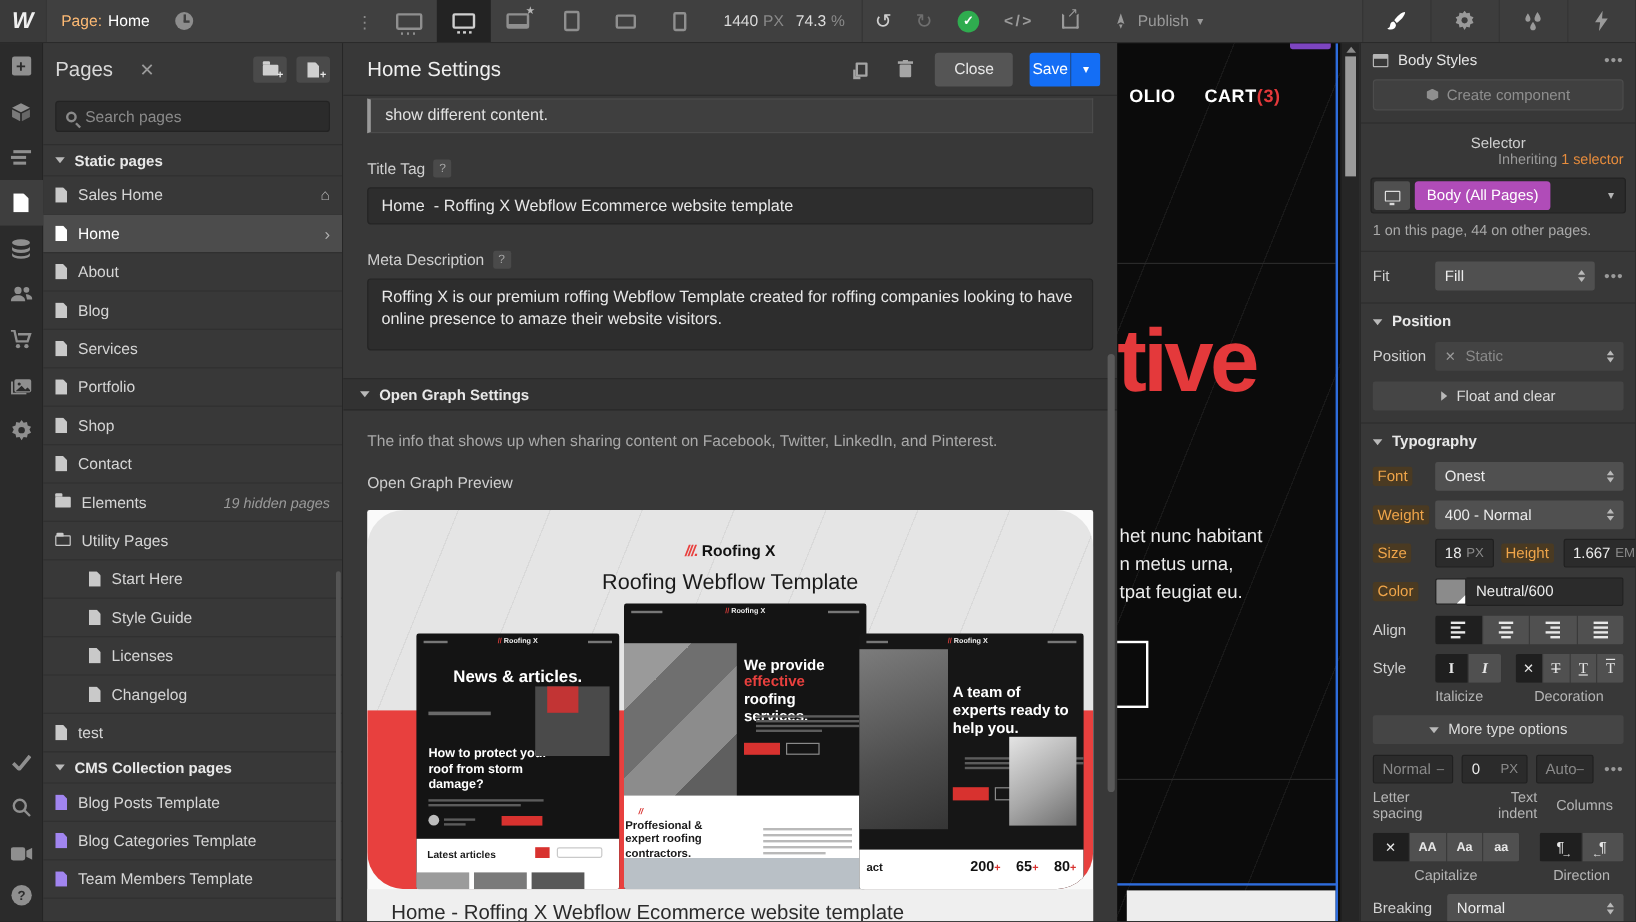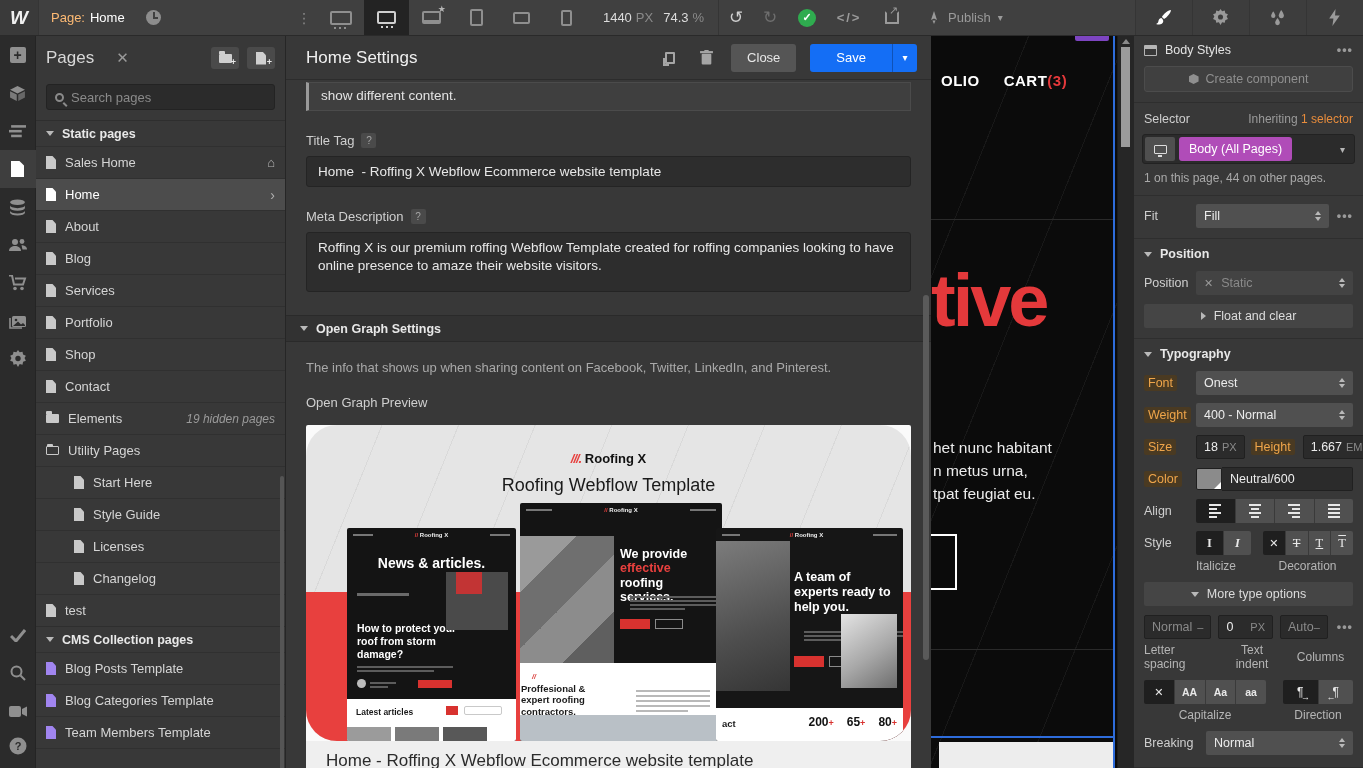--- a/index.html
+++ b/index.html
@@ -86,21 +86,21 @@
 
   
   #settings-panel{position:absolute;left:286px;top:36px;width:645px;height:732px;background:#383838;overflow:hidden;}
   #settings-head{height:44px;display:flex;align-items:center;padding:0 14px 0 20px;gap:14px;border-bottom:1px solid #2c2c2c;}
   #settings-title{font-size:17px;color:#f0f0f0;flex:1;}
   .hd-ic{color:#a5a5a5;cursor:pointer;display:flex;align-items:center;justify-content:center;width:22px;height:22px;}
   .copy-sh{width:10px;height:12px;border:2px solid currentColor;border-radius:1px;box-shadow:-4px 4px 0 -2px currentColor;}
   .btn{height:28px;border-radius:3px;display:flex;align-items:center;justify-content:center;font-size:13px;cursor:pointer;}
   #close-btn{background:#555555;color:#e8e8e8;padding:0 16px;}
   #save-group{display:flex;}
-  #save-btn{background:#146ef5;color:#fff;padding:0 26px;border-radius:3px 0 0 3px;text-align:center;}
+  #save-btn{background:#146ef5;color:#fff;padding:0 2px;border-radius:3px 0 0 3px;text-align:center;}
   #save-caret{background:#146ef5;width:25px;border-left:1px solid rgba(0,0,0,.25);border-radius:0 3px 3px 0;color:#fff;font-size:10px;display:flex;align-items:center;justify-content:center;cursor:pointer;}
   #settings-body{position:relative;height:688px;padding:0 20px;overflow:hidden;}
   #callout{margin-top:2px;background:#3f3f3f;border:1px solid #4b4b4b;border-left:3px solid #9a9a9a;padding:5px 12px 7px;color:#e2e2e2;font-size:13.5px;}
   .field-label{margin-top:22px;display:flex;align-items:center;gap:7px;color:#cfcfcf;font-size:13px;}
   .help-badge{width:15px;height:15px;background:#4a4a4a;border-radius:2px;color:#a5a5a5;font-size:10px;display:flex;align-items:center;justify-content:center;cursor:pointer;}
   .text-input{margin-top:8px;width:100%;height:31px;background:#2d2d2d;border:1px solid #242424;border-radius:3px;color:#e8e8e8;font-size:13.5px;padding:0 11px;outline:none;}
   #meta-area{margin-top:8px;width:100%;height:60px;background:#2d2d2d;border:1px solid #242424;border-radius:3px;color:#e8e8e8;font-size:13.5px;padding:6px 11px;resize:none;outline:none;line-height:1.35;position:relative;}
   #og-bar{margin:20px -20px 0;height:27px;background:#323232;border-top:1px solid #2a2a2a;border-bottom:1px solid #2a2a2a;display:flex;align-items:center;gap:8px;padding:0 14px;font-weight:bold;font-size:12.5px;color:#e8e8e8;}
   #og-info{margin-top:18px;color:#a9a9a9;font-size:13px;}
   
@@ -179,21 +179,21 @@
 
   
   #style-panel{position:absolute;left:1133px;top:36px;width:230px;height:732px;background:#383838;border-left:1px solid #262626;overflow:hidden;font-size:12.5px;}
   #sp-head{height:28px;display:flex;align-items:center;gap:8px;padding:0 10px;color:#e4e4e4;}
   #sp-head .winic{width:13px;height:11px;border:1.5px solid #b5b5b5;border-top-width:4px;border-radius:1px;}
   #sp-head .more{margin-left:auto;color:#9a9a9a;letter-spacing:1px;font-weight:bold;cursor:pointer;}
   #create-comp{margin:2px 10px 10px;height:26px;background:#404040;border:1px solid #4c4c4c;border-radius:3px;display:flex;align-items:center;justify-content:center;gap:7px;color:#8f8f8f;cursor:pointer;}
   .cube{width:10px;height:10px;position:relative;}
   .cube:before{content:"";position:absolute;inset:0;background:#8f8f8f;clip-path:polygon(50% 0,100% 25%,100% 75%,50% 100%,0 75%,0 25%);}
   .sp-div{height:1px;background:#2e2e2e;}
-  .sel-row{display:flex;align-items:center;padding:9px 10px 0;}
+  .sel-row{display:flex;align-items:center;padding:9px 10px 0;flex-direction:column;}
   .sel-row .rlab{color:#cfcfcf;}
   .sel-row .inh{margin-left:auto;color:#9a9a9a;font-size:12px;}
   .sel-row .inh b{color:#e78c3c;font-weight:normal;}
   #selector-box{margin:8px 8px 0;height:30px;background:#2b2b2b;border:1px solid #222;border-radius:3px;display:flex;align-items:center;padding:2px;gap:4px;}
   #sel-display{width:30px;height:24px;background:#4f4f4f;border-radius:2px;display:flex;align-items:center;justify-content:center;color:#dcdcdc;cursor:pointer;}
   .monitor{width:13px;height:9px;border:1.5px solid currentColor;border-radius:1px;position:relative;}
   .monitor:after{content:"";position:absolute;left:3px;bottom:-4px;width:4px;height:2px;background:currentColor;}
   #sel-pill{height:24px;background:#b04cb8;border-radius:3px;color:#fff;display:flex;align-items:center;padding:0 10px;font-size:12.5px;cursor:pointer;}
   #sel-caret{margin-left:auto;color:#b5b5b5;padding-right:7px;cursor:pointer;font-size:10px;}
   #usage-note{padding:7px 10px 10px;color:#a9a9a9;font-size:12px;}
@@ -828,21 +828,21 @@
           <span class="unit">PX</span>
         </span>
       <span class="num-input ghost" style="flex:1">
           <span>Auto</span>
           <span class="mini-dash">–</span>
         </span>
       <span class="dots3">•••</span>
     </div>
     <div class="ctl-row" style="padding-top:4px;gap:7px">
       <span class="sub-label" style="width:72px">Letter spacing</span>
-      <span class="sub-label" style="width:58px;text-align:center">Text indent</span>
+      <span class="sub-label" style="width:58px;text-align:right">Text indent</span>
       <span class="sub-label" style="flex:1;text-align:center">Columns</span>
     </div>
     <div class="ctl-row" style="padding-top:9px">
       <span class="seg" style="width:122px">
         <span class="sbtn on" style="flex:1;font-size:11px">✕</span>
         <span class="sbtn" style="flex:1;font-size:10.5px;font-weight:bold">AA</span>
         <span class="sbtn" style="flex:1;font-size:10.5px;font-weight:bold">Aa</span>
         <span class="sbtn" style="flex:1;font-size:10.5px;font-weight:bold">aa</span>
       </span>
       <span class="seg" style="margin-left:auto;width:70px">

